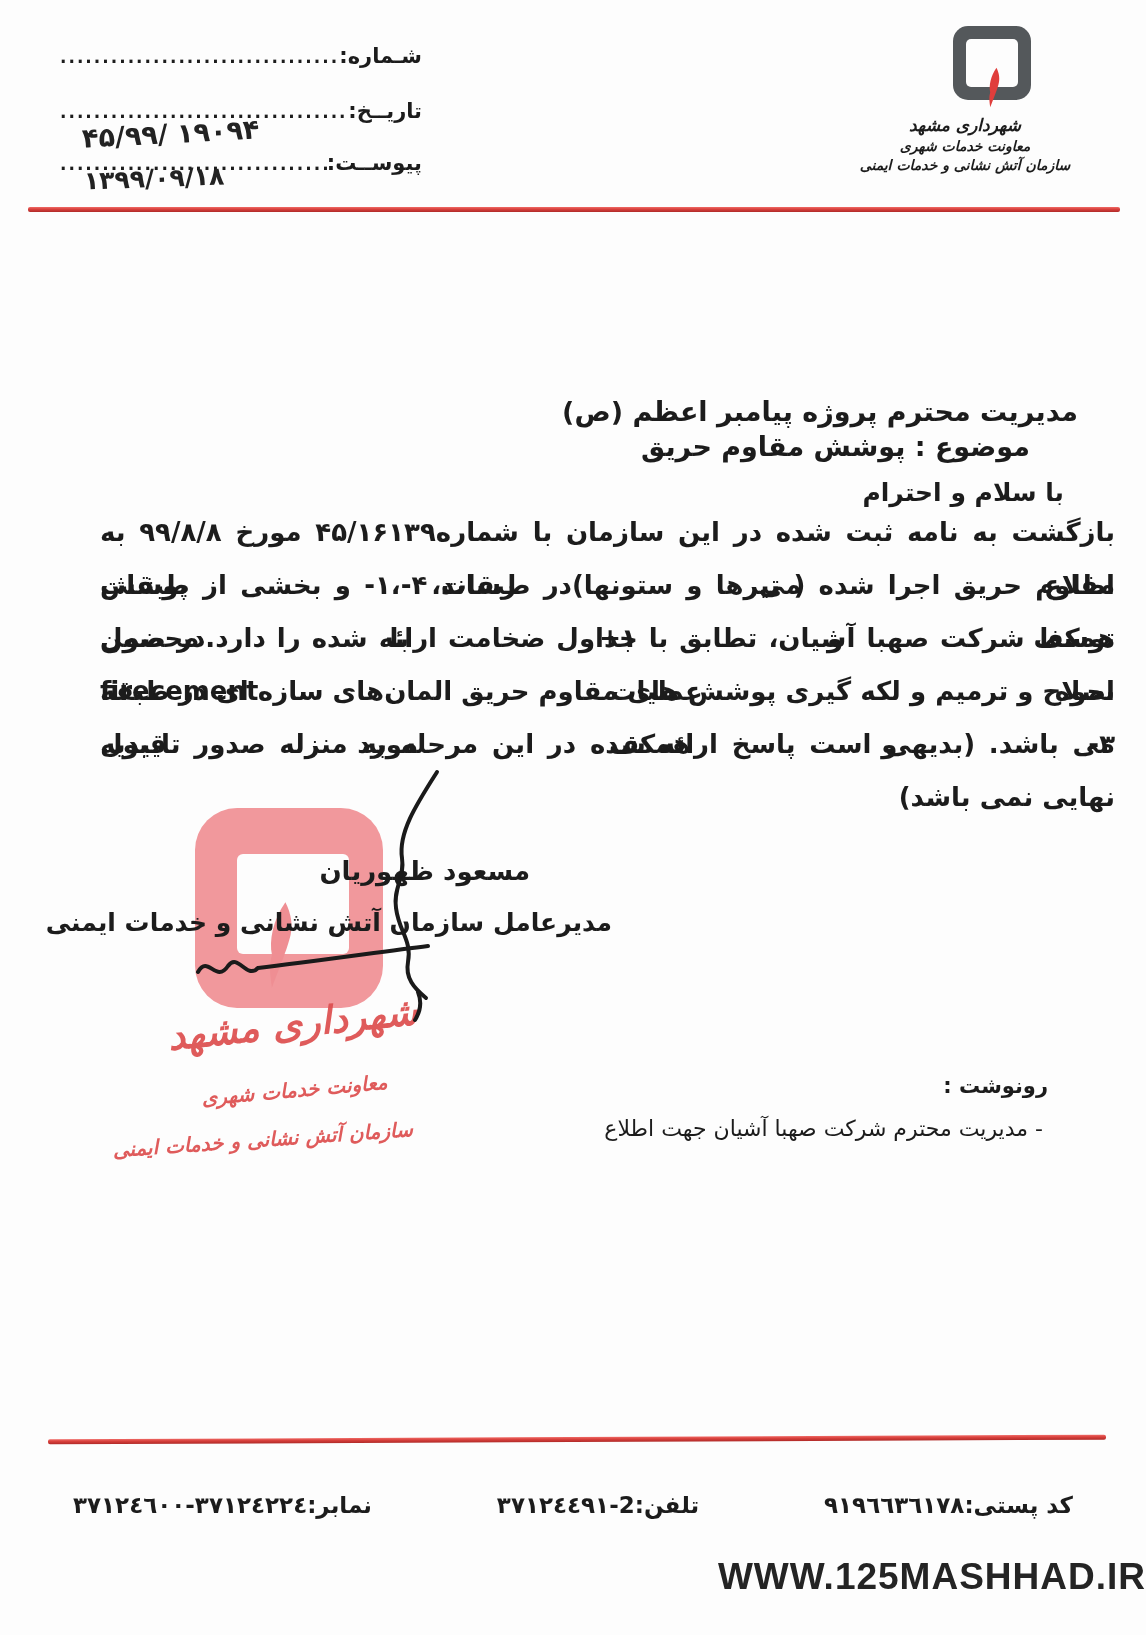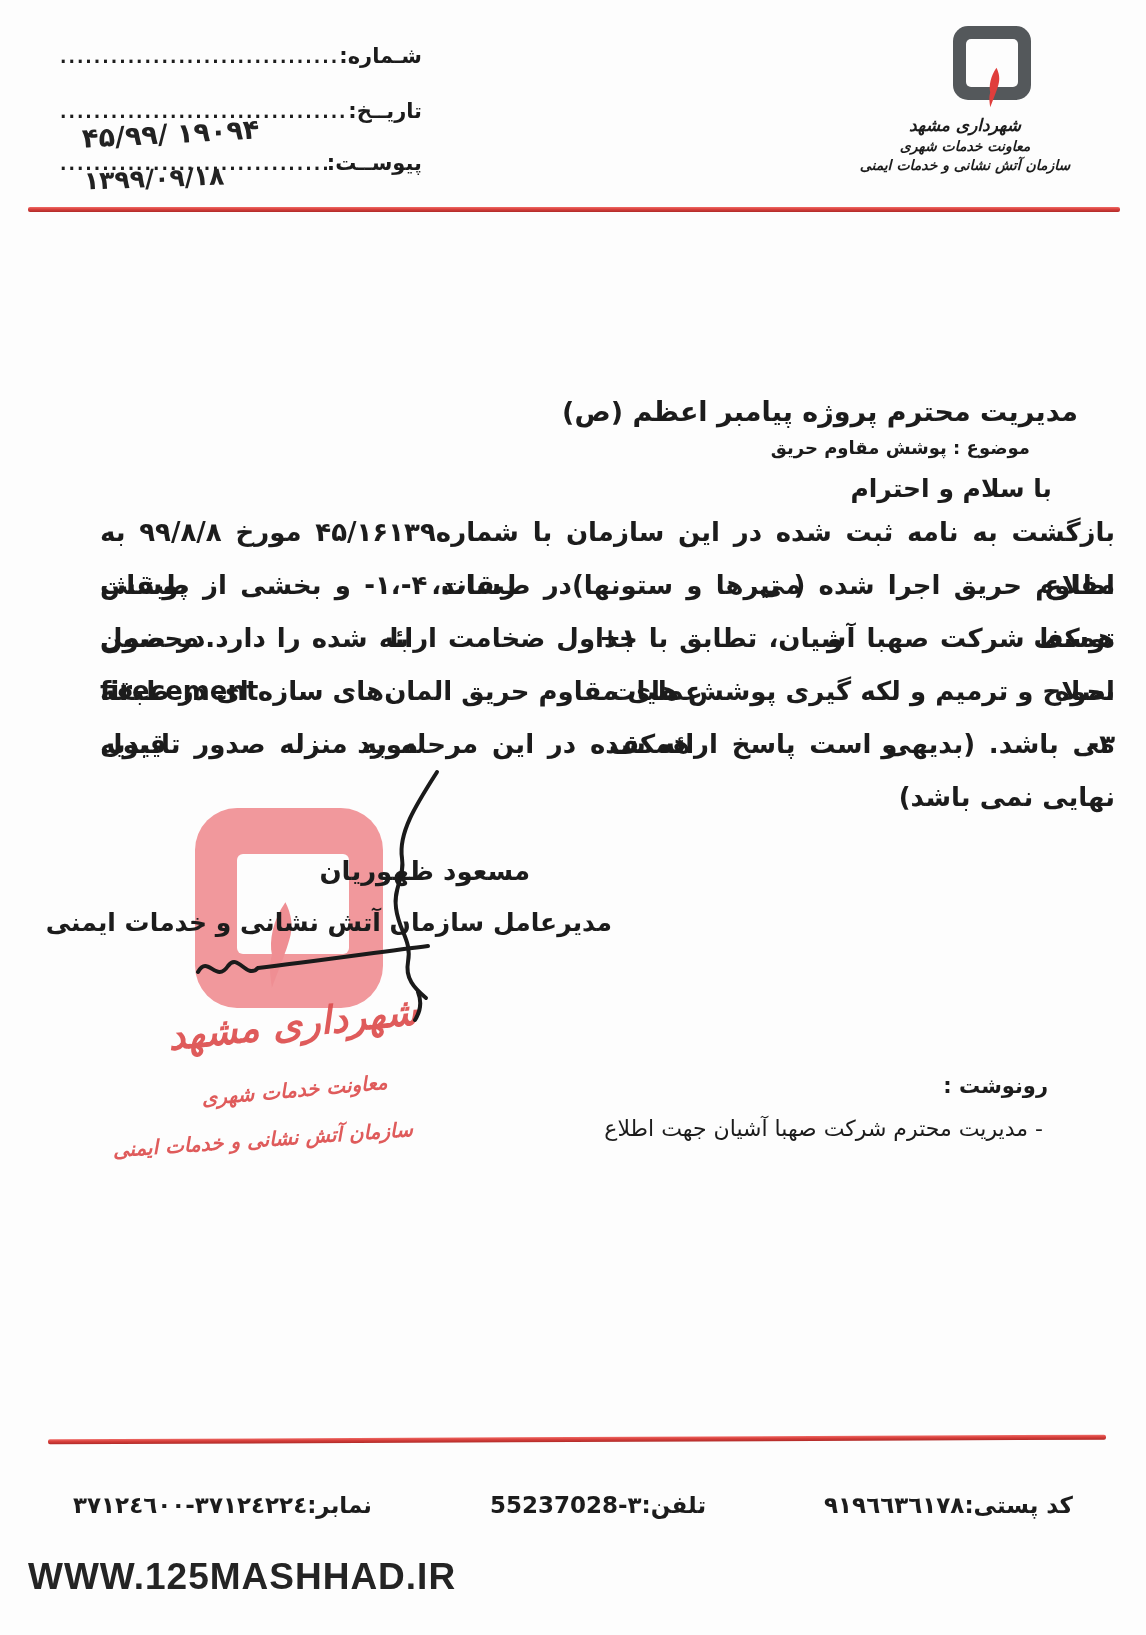--- a/index.html
+++ b/index.html
@@ -21,22 +21,22 @@
   .logo{position:absolute;left:953px;top:26px;width:78px;height:74px;background:#54585b;border-radius:15px;}
   .logo-inner{position:absolute;left:13px;top:13px;right:13px;bottom:13px;background:#fdfdfd;border-radius:5px;}
   .logo-flame{position:absolute;left:27px;top:21px;overflow:visible;}
   .letterhead-text{position:absolute;right:36px;top:114px;width:290px;text-align:center;direction:rtl;
                    font-style:italic;font-weight:700;line-height:1.35;}
   .lh1{font-size:17px;} .lh2{font-size:14px;} .lh3{font-size:14px;white-space:nowrap;}
 
   
   .heading{position:absolute;right:68px;top:372px;direction:rtl;text-align:right;}
   .recipient{font-size:27px;font-weight:700;margin-top:24px;}
-  .subject{font-size:18px;font-weight:700;margin-top:10px;margin-right:48px;}
-  .salutation{font-size:25px;font-weight:700;margin-top:16px;margin-right:26px;}
+  .subject{font-size:27px;font-weight:700;margin-top:4px;margin-right:48px;}
+  .salutation{font-size:25px;font-weight:700;margin-top:16px;margin-right:14px;}
 
   
   .body-block{position:absolute;left:100px;right:31px;top:506px;direction:rtl;}
   .bline{font-size:26px;font-weight:700;line-height:53px;height:53px;white-space:nowrap0;
          text-align:justify;text-align-last:justify;}
   .bline.last{text-align-last:right;}
 
   
   .stamp{position:absolute;left:195px;top:808px;width:188px;height:200px;border-radius:42px;
          background:var(--stamp_pink,#ef8287);opacity:.82;}
@@ -56,21 +56,21 @@
   .cc-label{position:absolute;right:98px;top:1074px;font-size:21px;font-weight:700;direction:rtl;}
   .cc-item{position:absolute;right:103px;top:1116px;font-size:22px;font-weight:400;direction:rtl;white-space:nowrap;}
 
   
   .footer-address{position:absolute;left:0;right:0;top:1452px;text-align:center;direction:rtl;
                   font-size:24px;font-weight:700;white-space:nowrap;}
   .footer-contacts{position:absolute;left:73px;right:73px;top:1492px;direction:rtl;display:flex;
                    justify-content:space-between;font-size:23px;font-weight:700;}
   .contact{white-space:nowrap;}
   .contact bdi{unicode-bidi:isolate;}
-  .website{position:absolute;left:0;right:0;top:1556px;text-align:left;
+  .website{position:absolute;left:0;right:0;top:1556px;text-align:right;
            font-family:"Liberation Sans","DejaVu Sans",sans-serif;font-size:37px;font-weight:700;
            letter-spacing:1px;color:#242424;padding-left:28px;}
 </style>
 </head>
 <body>
 
 <div class="page">
 
   <div class="meta-row" style="top:44px;">
     <span class="meta-label">شـماره:</span>
@@ -136,18 +136,18 @@
 
   <div class="stamp-callig sc1">شهرداری مشهد</div>
   <div class="stamp-callig sc2">معاونت خدمات شهری</div>
   <div class="stamp-callig sc3">سازمان آتش نشانی و خدمات ایمنی</div>
 
   <div class="cc-label">رونوشت :</div>
   <div class="cc-item">- مدیریت محترم شرکت صهبا آشیان جهت اطلاع</div>
 
   <div class="footer-contacts">
     <span class="contact"><span>کد پستی:</span><bdi dir="ltr">٩١٩٦٦٣٦١٧٨</bdi></span>
-    <span class="contact"><span>تلفن:</span><bdi dir="ltr">55237028-٣</bdi></span>
+    <span class="contact"><span>تلفن:</span><bdi dir="ltr">٣٧١٢٤٤٩١-2</bdi></span>
     <span class="contact"><span>نمابر:</span><bdi dir="ltr">٣٧١٢٤٢٢٤-٣٧١٢٤٦٠٠</bdi></span>
   </div>
   <div class="website">WWW.125MASHHAD.IR</div>
 
 </div>
 
 </body></html>

